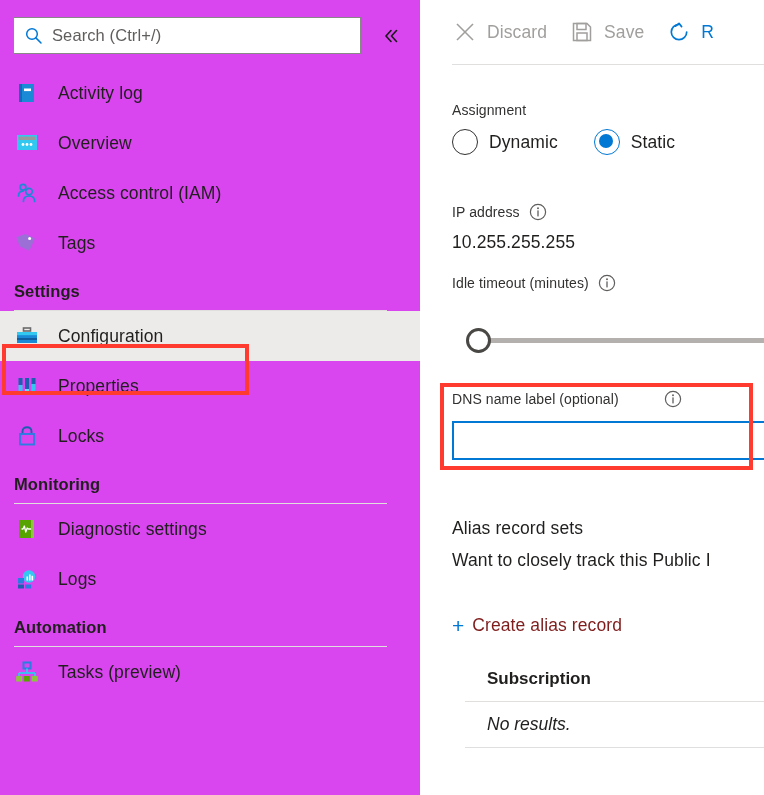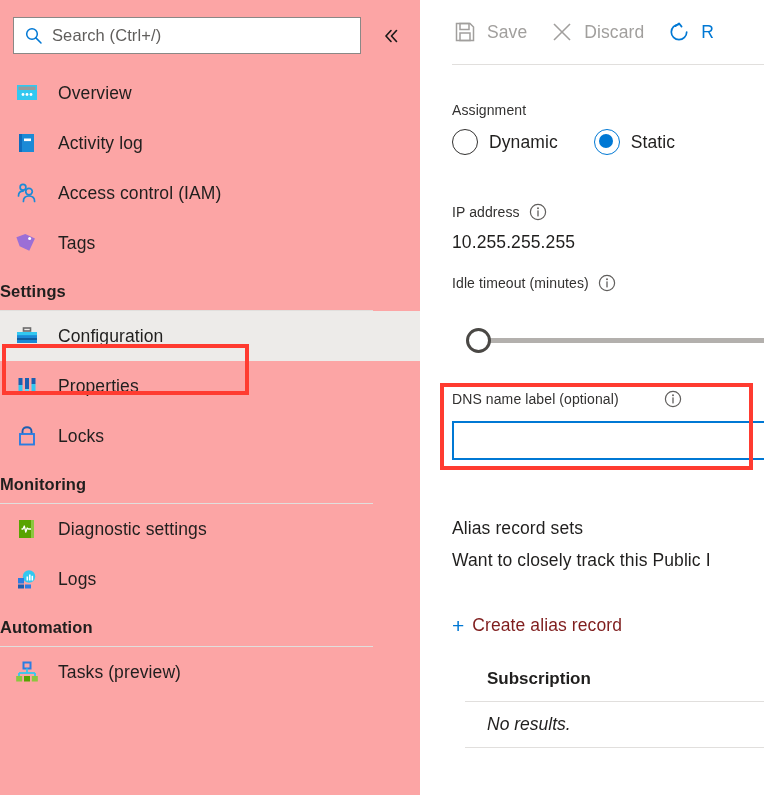--- a/index.html
+++ b/index.html
@@ -21,21 +21,21 @@
     position: relative;
     width: 764px;
     height: 795px;
   }
   .sidebar {
     position: absolute;
     left: 0;
     top: 0;
     width: 420px;
     height: 795px;
-    background: #fca5a5;
+    background: #d946ef;
   }
   .detail {
     position: absolute;
     left: 420px;
     top: 0;
     width: 344px;
     height: 795px;
     background: #ffffff;
   }
 
@@ -110,21 +110,21 @@
     align-items: center;
     justify-content: center;
   }
   .nav-label {
     font-size: 17.5px;
     color: #201f1e;
     letter-spacing: 0.1px;
     white-space: nowrap;
   }
   .nav-group {
-    padding-left: 0;
+    padding-left: 14px;
     padding-top: 14px;
     width: 420px;
     box-sizing: border-box;
   }
   .nav-group-title {
     font-size: 16.5px;
     font-weight: bold;
     color: #201f1e;
     letter-spacing: 0.1px;
   }
@@ -392,39 +392,39 @@
           <polyline points="18,6 12.5,12 18,18" fill="none" stroke="#1b1a19" stroke-width="1.8" stroke-linecap="round" stroke-linejoin="round"></polyline>
         </svg>
       </div>
     </div>
 
     <div class="nav">
 
       <div class="nav-item">
         <span class="nav-icon">
           <svg viewBox="0 0 24 24" width="24" height="24">
+            <rect x="4" y="3" width="15" height="18" fill="#1b8ad6"></rect>
+            <rect x="4" y="3" width="3" height="18" fill="#0f6cbd"></rect>
+            <rect x="9" y="7.5" width="7" height="2.6" fill="#ffffff"></rect>
+          </svg>
+        </span>
+        <span class="nav-label">Activity log</span>
+      </div>
+
+      <div class="nav-item">
+        <span class="nav-icon">
+          <svg viewBox="0 0 24 24" width="24" height="24">
             <rect x="2" y="4" width="20" height="15" fill="#32c8f0"></rect>
             <rect x="3.5" y="5.6" width="17" height="3.4" fill="#9a9a9a"></rect>
             <circle cx="8" cy="13.5" r="1.4" fill="#ffffff"></circle>
             <circle cx="12" cy="13.5" r="1.4" fill="#ffffff"></circle>
             <circle cx="16" cy="13.5" r="1.4" fill="#ffffff"></circle>
           </svg>
         </span>
         <span class="nav-label">Overview</span>
-      </div>
-
-      <div class="nav-item">
-        <span class="nav-icon">
-          <svg viewBox="0 0 24 24" width="24" height="24">
-            <rect x="4" y="3" width="15" height="18" fill="#1b8ad6"></rect>
-            <rect x="4" y="3" width="3" height="18" fill="#0f6cbd"></rect>
-            <rect x="9" y="7.5" width="7" height="2.6" fill="#ffffff"></rect>
-          </svg>
-        </span>
-        <span class="nav-label">Activity log</span>
       </div>
 
       <div class="nav-item">
         <span class="nav-icon">
           <svg viewBox="0 0 24 24" width="24" height="24">
             <circle cx="8" cy="6.3" r="2.9" fill="none" stroke="#1b8ad6" stroke-width="1.7"></circle>
             <path d="M3.5 15 C3.5 11.4 6 10.2 8 10.2" fill="none" stroke="#1b8ad6" stroke-width="1.7" stroke-linecap="round"></path>
             <circle cx="14" cy="10.6" r="3.3" fill="none" stroke="#1b8ad6" stroke-width="1.7"></circle>
             <path d="M8.4 20.5 C8.4 16.3 11 15 14 15 C17 15 19.6 16.3 19.6 20.5" fill="none" stroke="#1b8ad6" stroke-width="1.7" stroke-linecap="round"></path>
           </svg>
@@ -537,36 +537,36 @@
 
     </div>
   </div>
 
   <div class="detail">
 
     <div class="toolbar">
       <div class="tb-btn disabled">
         <span class="tb-ico">
           <svg viewBox="0 0 24 24" width="24" height="24">
+            <line x1="4" y1="4" x2="20" y2="20" stroke="#a19f9d" stroke-width="1.6"></line>
+            <line x1="20" y1="4" x2="4" y2="20" stroke="#a19f9d" stroke-width="1.6"></line>
+          </svg>
+        </span>
+        <span class="tb-label">Discard</span>
+      </div>
+
+      <div class="tb-btn disabled">
+        <span class="tb-ico">
+          <svg viewBox="0 0 24 24" width="24" height="24">
             <path d="M3.5 3.5 H17 L20.5 7 V20.5 H3.5 Z" fill="none" stroke="#a19f9d" stroke-width="1.5"></path>
             <rect x="7" y="3.5" width="9" height="6" fill="none" stroke="#a19f9d" stroke-width="1.5"></rect>
             <rect x="7" y="13" width="10" height="7.5" fill="none" stroke="#a19f9d" stroke-width="1.5"></rect>
           </svg>
         </span>
         <span class="tb-label">Save</span>
-      </div>
-
-      <div class="tb-btn disabled">
-        <span class="tb-ico">
-          <svg viewBox="0 0 24 24" width="24" height="24">
-            <line x1="4" y1="4" x2="20" y2="20" stroke="#a19f9d" stroke-width="1.6"></line>
-            <line x1="20" y1="4" x2="4" y2="20" stroke="#a19f9d" stroke-width="1.6"></line>
-          </svg>
-        </span>
-        <span class="tb-label">Discard</span>
       </div>
 
       <div class="tb-btn enabled">
         <span class="tb-ico">
           <svg viewBox="0 0 24 24" width="24" height="24">
             <path d="M12 4.3 A7.7 7.7 0 1 0 19.7 12" fill="none" stroke="#0078d4" stroke-width="1.7" stroke-linecap="round"></path>
             <polyline points="8.6,6.2 12,3.3 14.6,6.6" fill="none" stroke="#0078d4" stroke-width="1.7" stroke-linecap="round" stroke-linejoin="round"></polyline>
           </svg>
         </span>
         <span class="tb-label">R</span>

